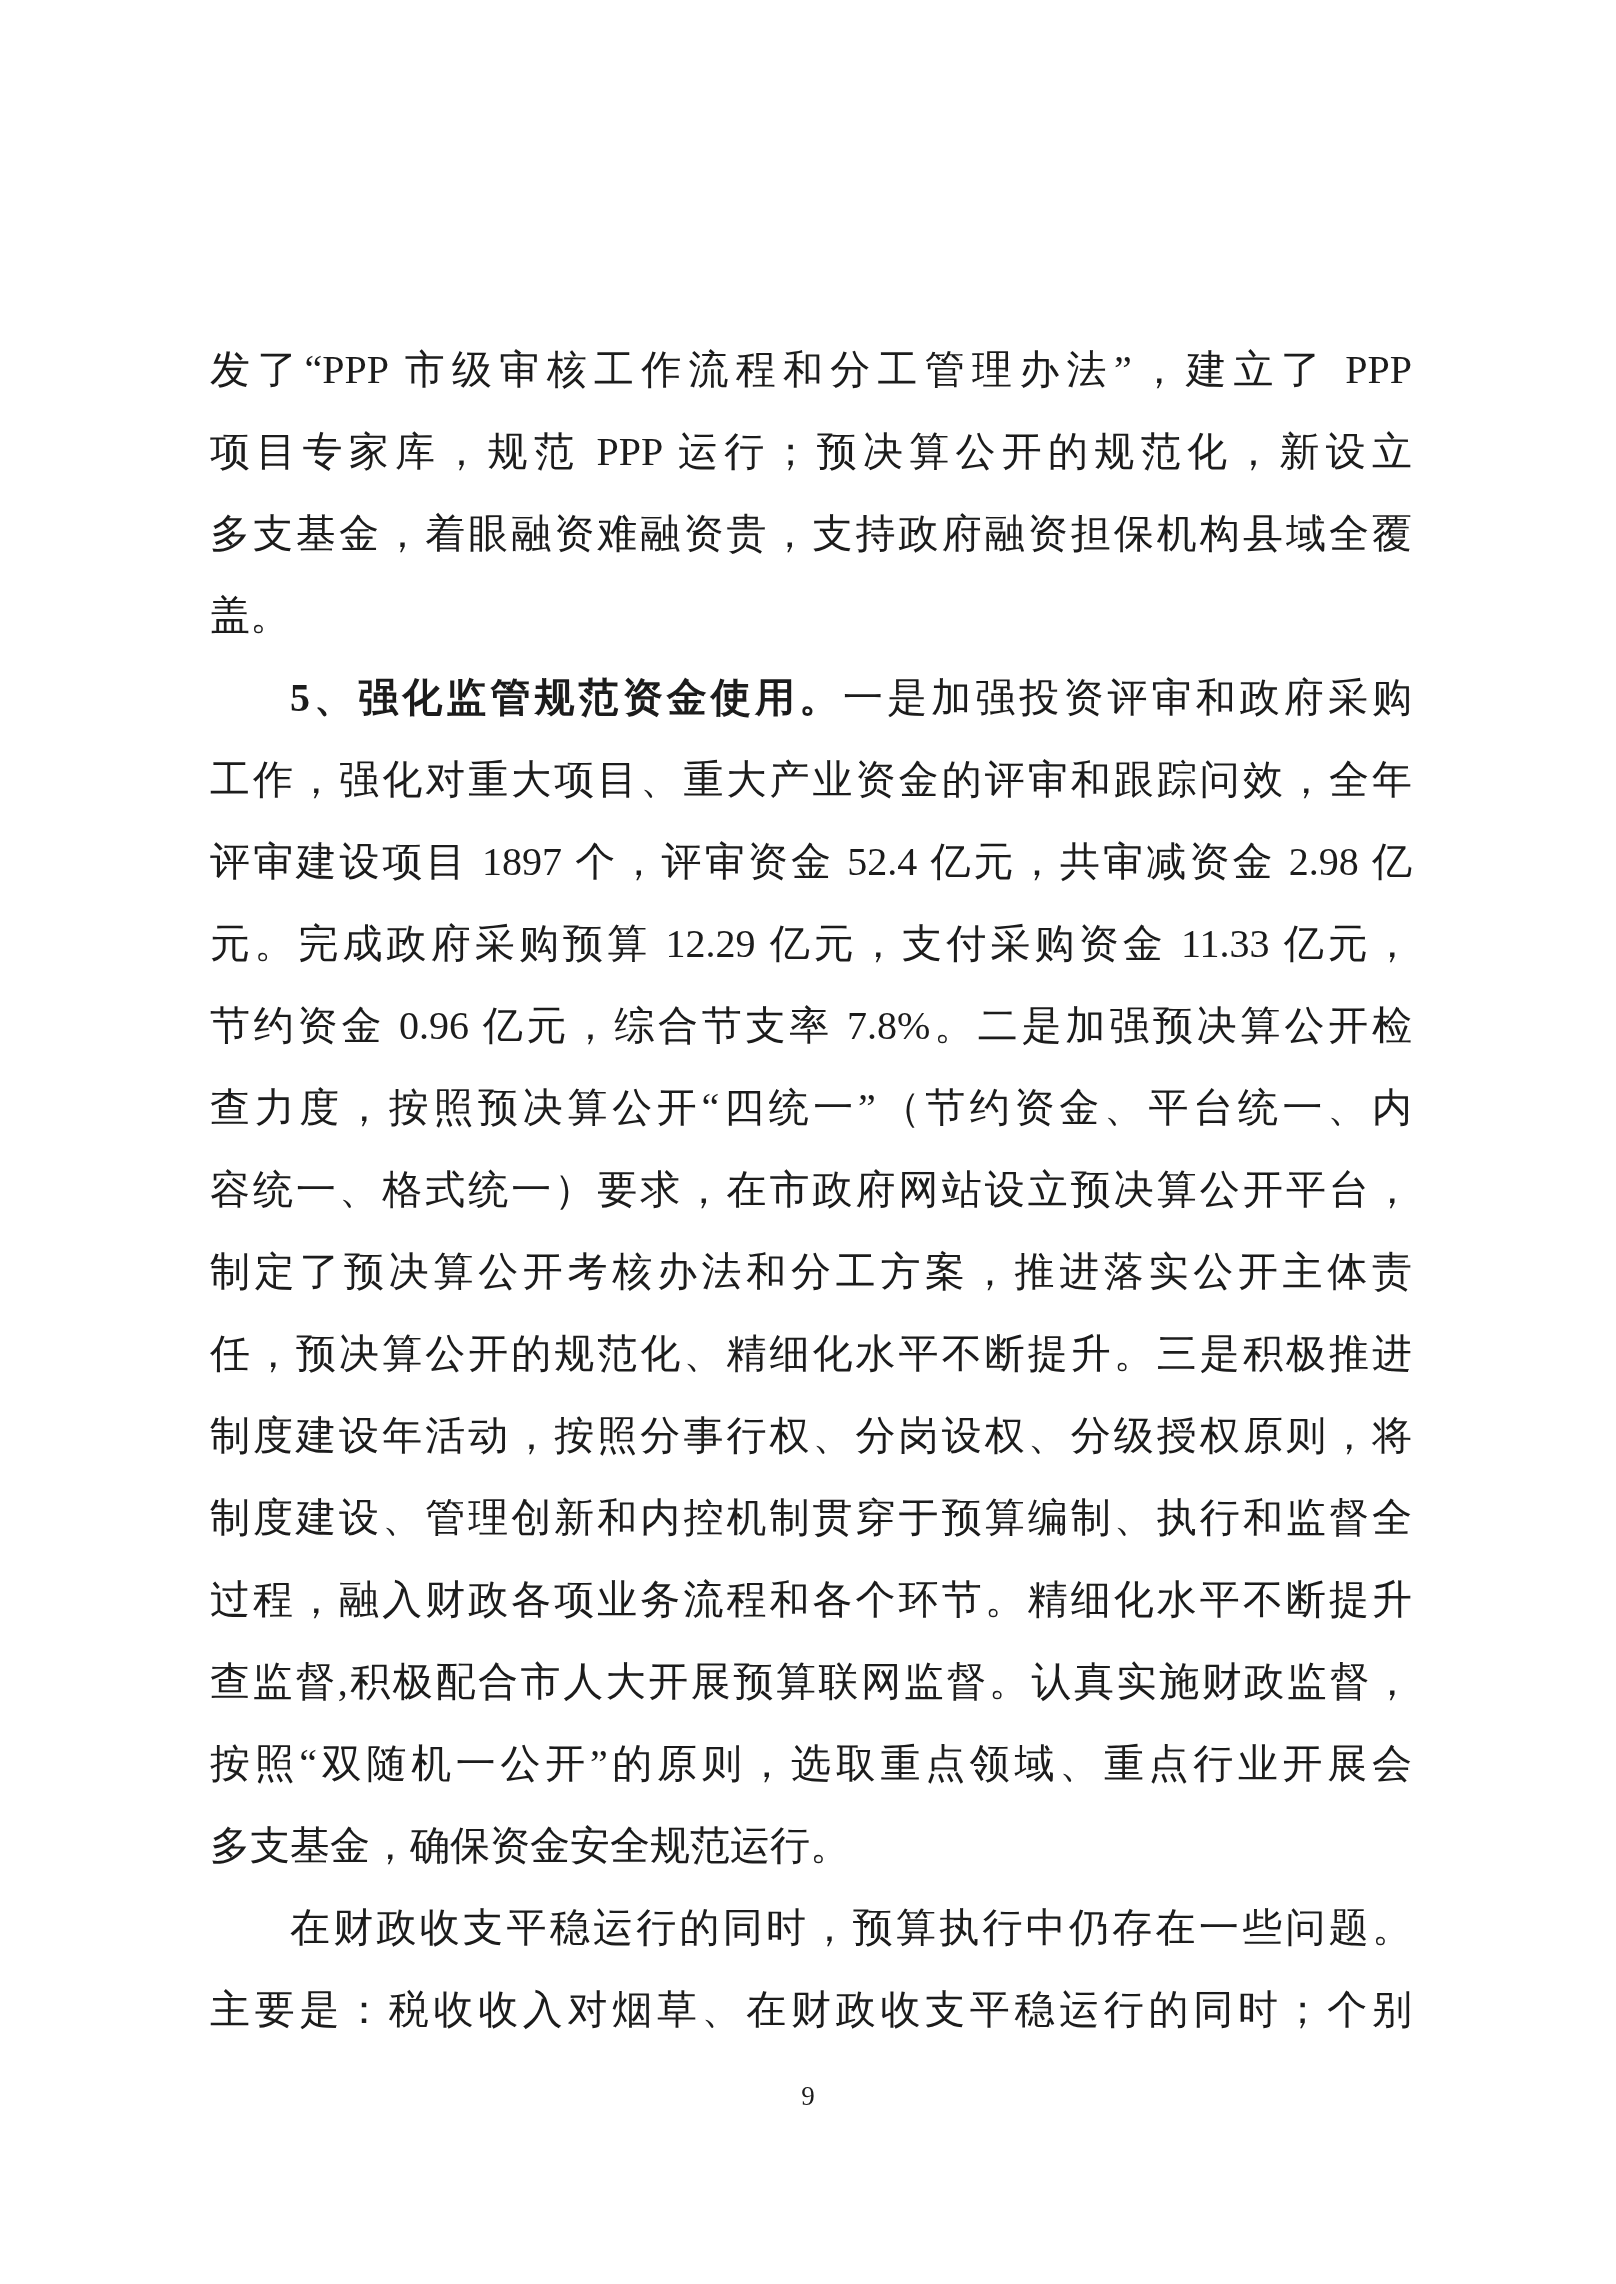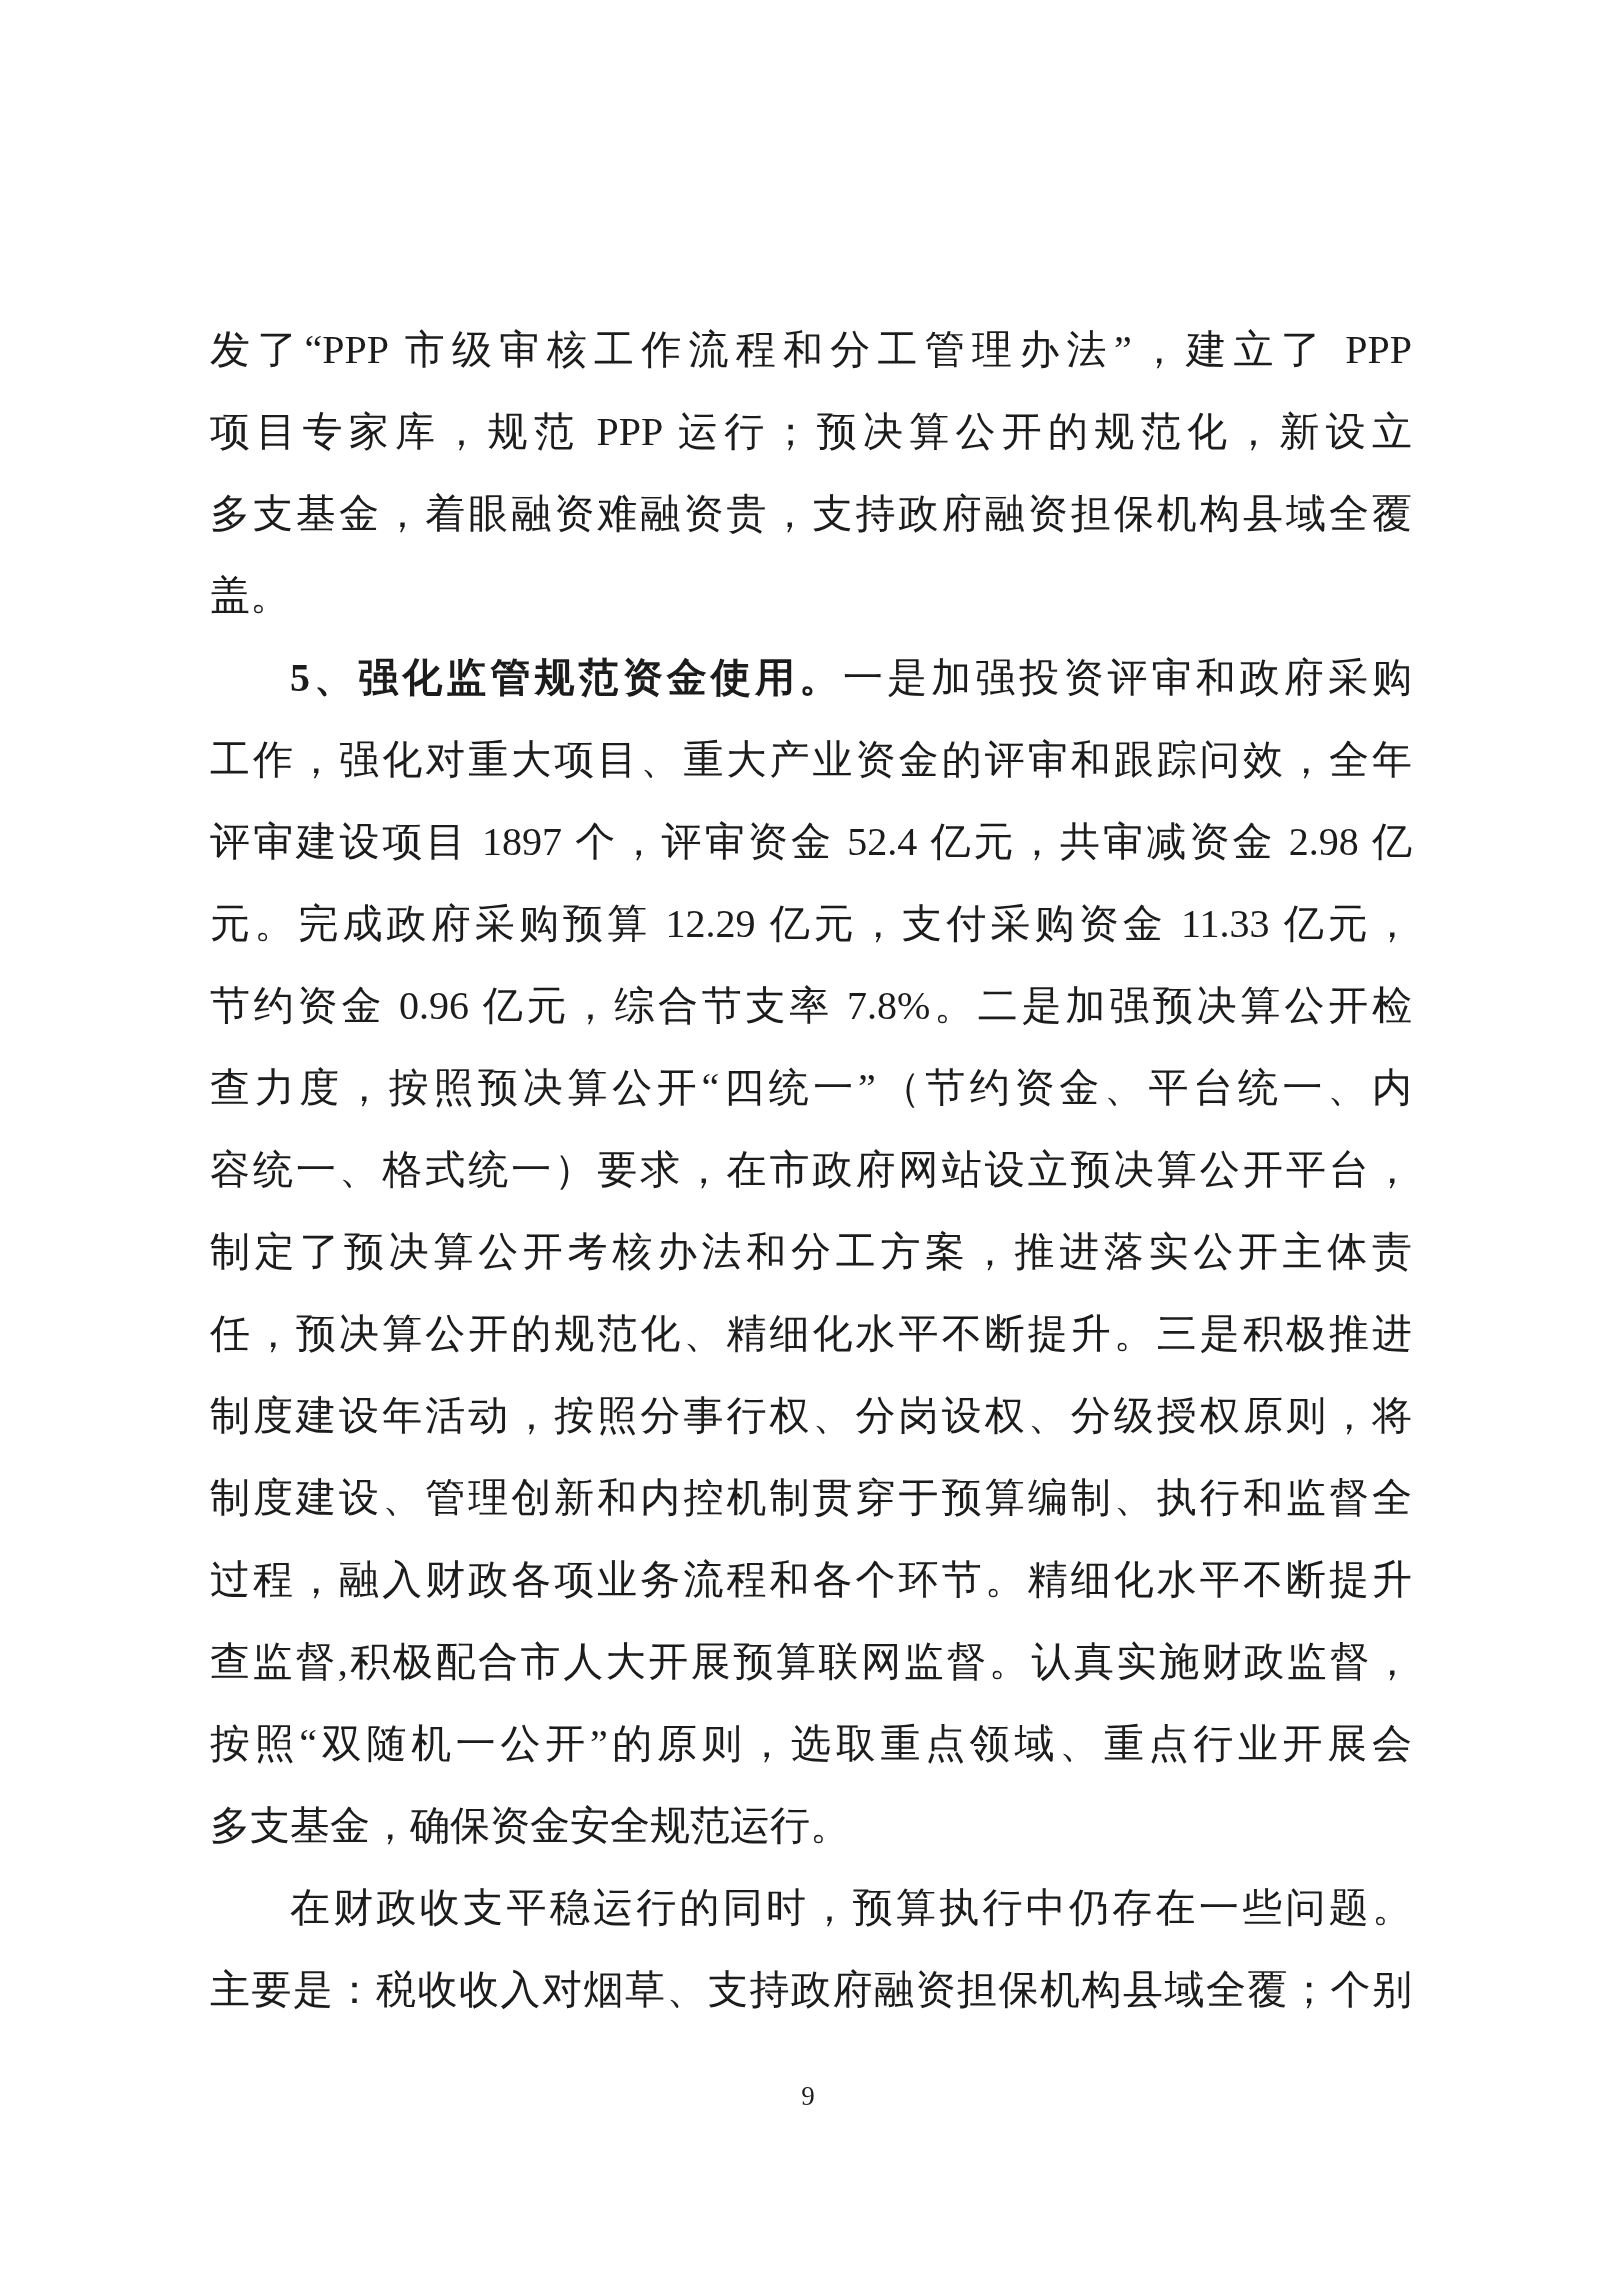--- a/index.html
+++ b/index.html
@@ -15,21 +15,21 @@
     font-family: "Liberation Serif", "DejaVu Serif", serif;
   }
   .page {
     position: absolute;
     inset: 0;
     background: #ffffff;
   }
   .text-block {
     position: absolute;
     left: 210px;
-    top: 309px;
+    top: 329px;
     width: 1202px;
     color: #1c1c1c;
   }
   .line {
     font-size: 40px;
     line-height: 82px;
     height: 82px;
     text-align: justify;
     white-space: normal;
   }
@@ -72,17 +72,17 @@
       <div class="line justify">容统一、格式统一）要求，在市政府网站设立预决算公开平台，</div>
       <div class="line justify">制定了预决算公开考核办法和分工方案，推进落实公开主体责</div>
       <div class="line justify">任，预决算公开的规范化、精细化水平不断提升。三是积极推进</div>
       <div class="line justify">制度建设年活动，按照分事行权、分岗设权、分级授权原则，将</div>
       <div class="line justify">制度建设、管理创新和内控机制贯穿于预算编制、执行和监督全</div>
       <div class="line justify">过程，融入财政各项业务流程和各个环节。精细化水平不断提升</div>
       <div class="line justify">查监督,积极配合市人大开展预算联网监督。认真实施财政监督，</div>
       <div class="line justify">按照“双随机一公开”的原则，选取重点领域、重点行业开展会</div>
       <div class="line">多支基金，确保资金安全规范运行。</div>
       <div class="line justify indent">在财政收支平稳运行的同时，预算执行中仍存在一些问题。</div>
-      <div class="line justify">主要是：税收收入对烟草、支持政府融资担保机构县域全覆；个别</div>
+      <div class="line justify">主要是：税收收入对烟草、在财政收支平稳运行的同时；个别</div>
     </div>
   <div class="page-number">9</div>
 </div>
 
 
 </body></html>

